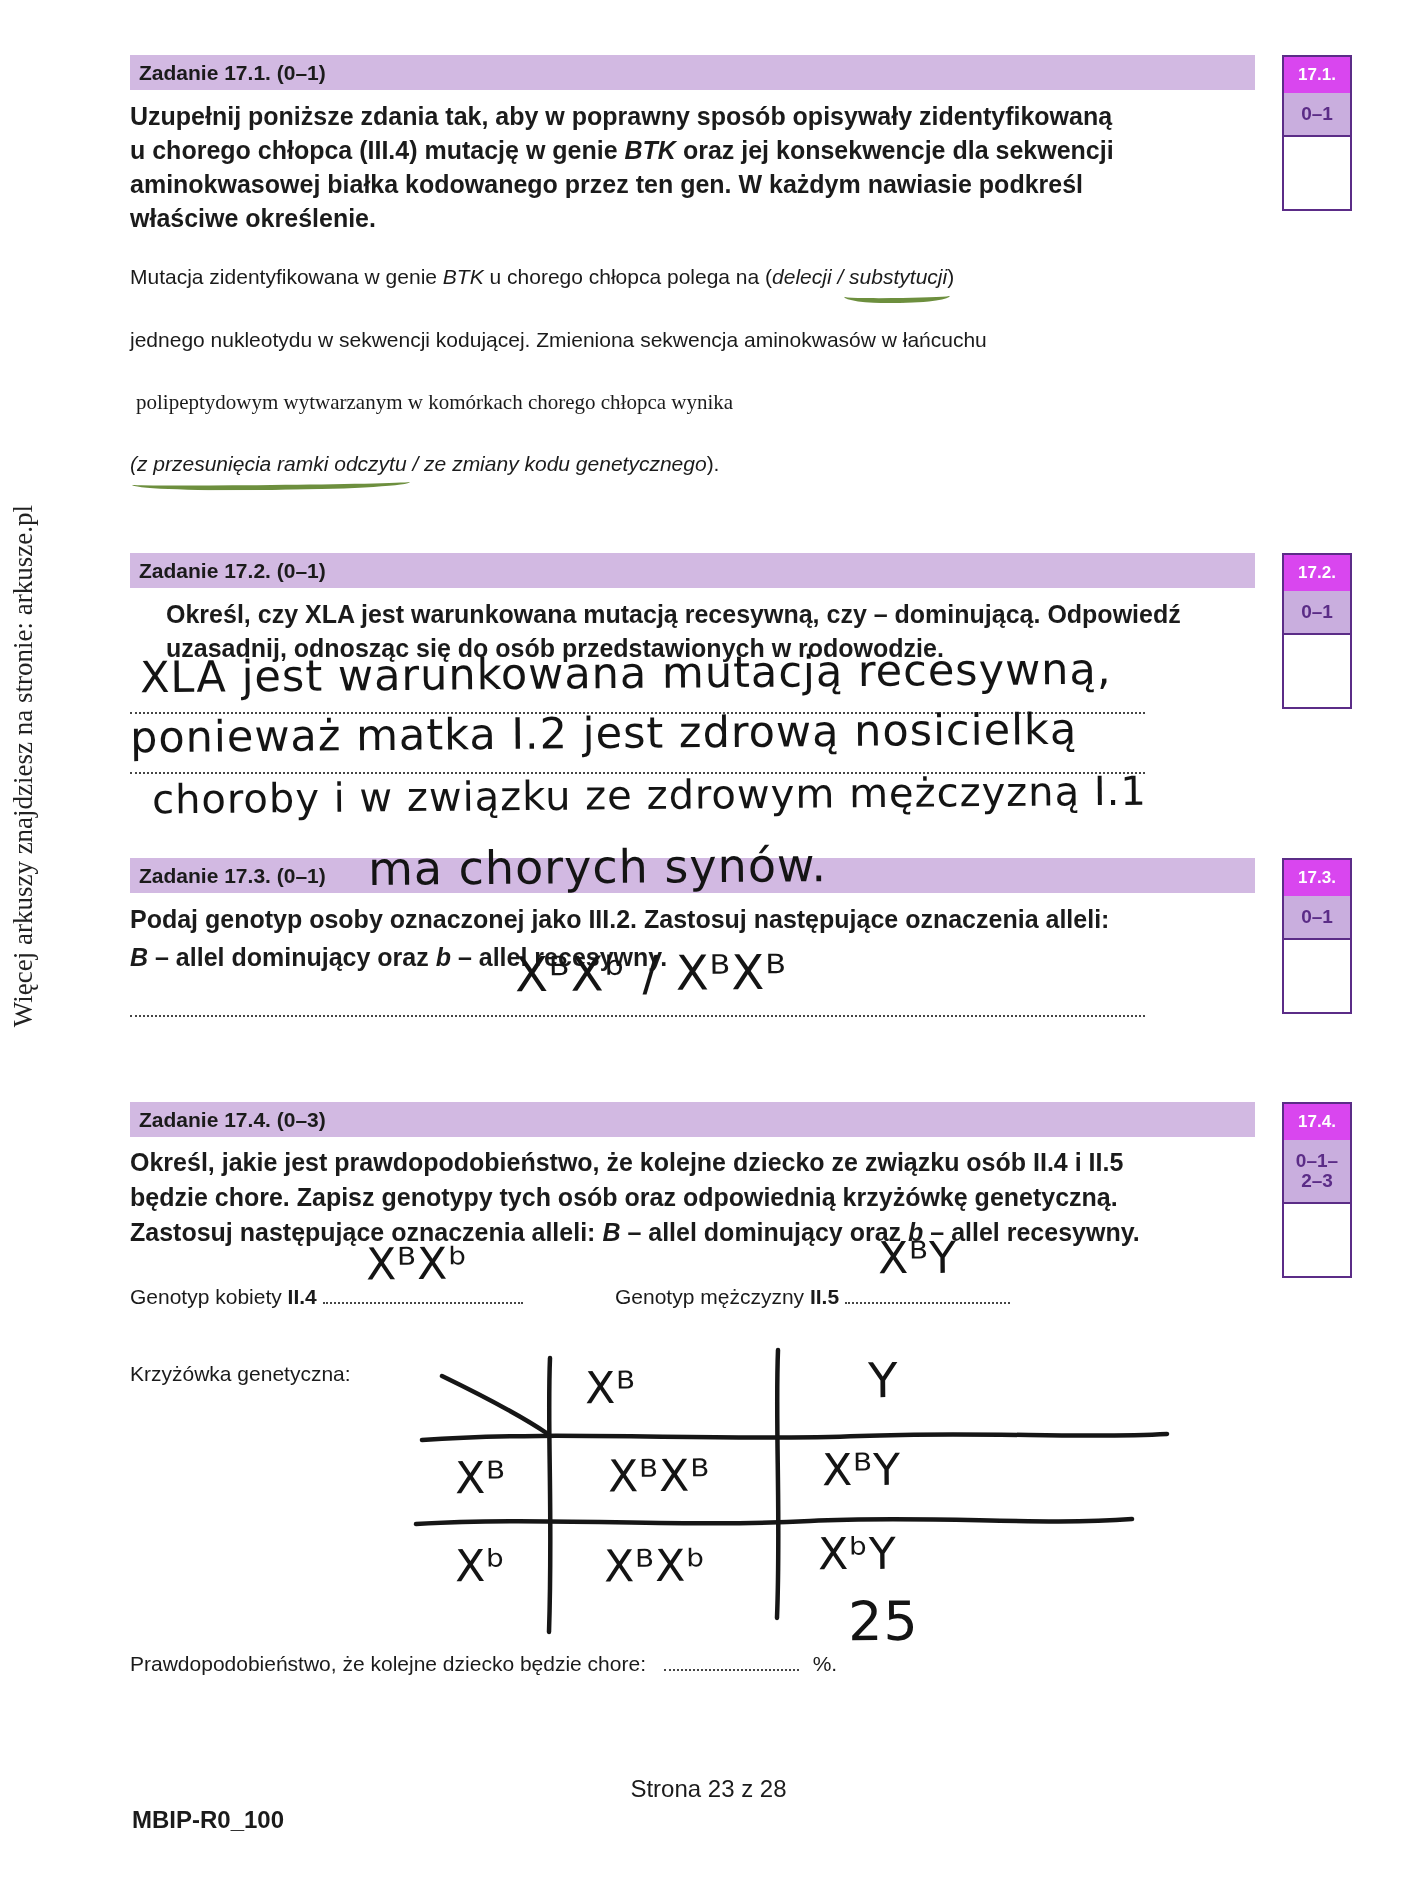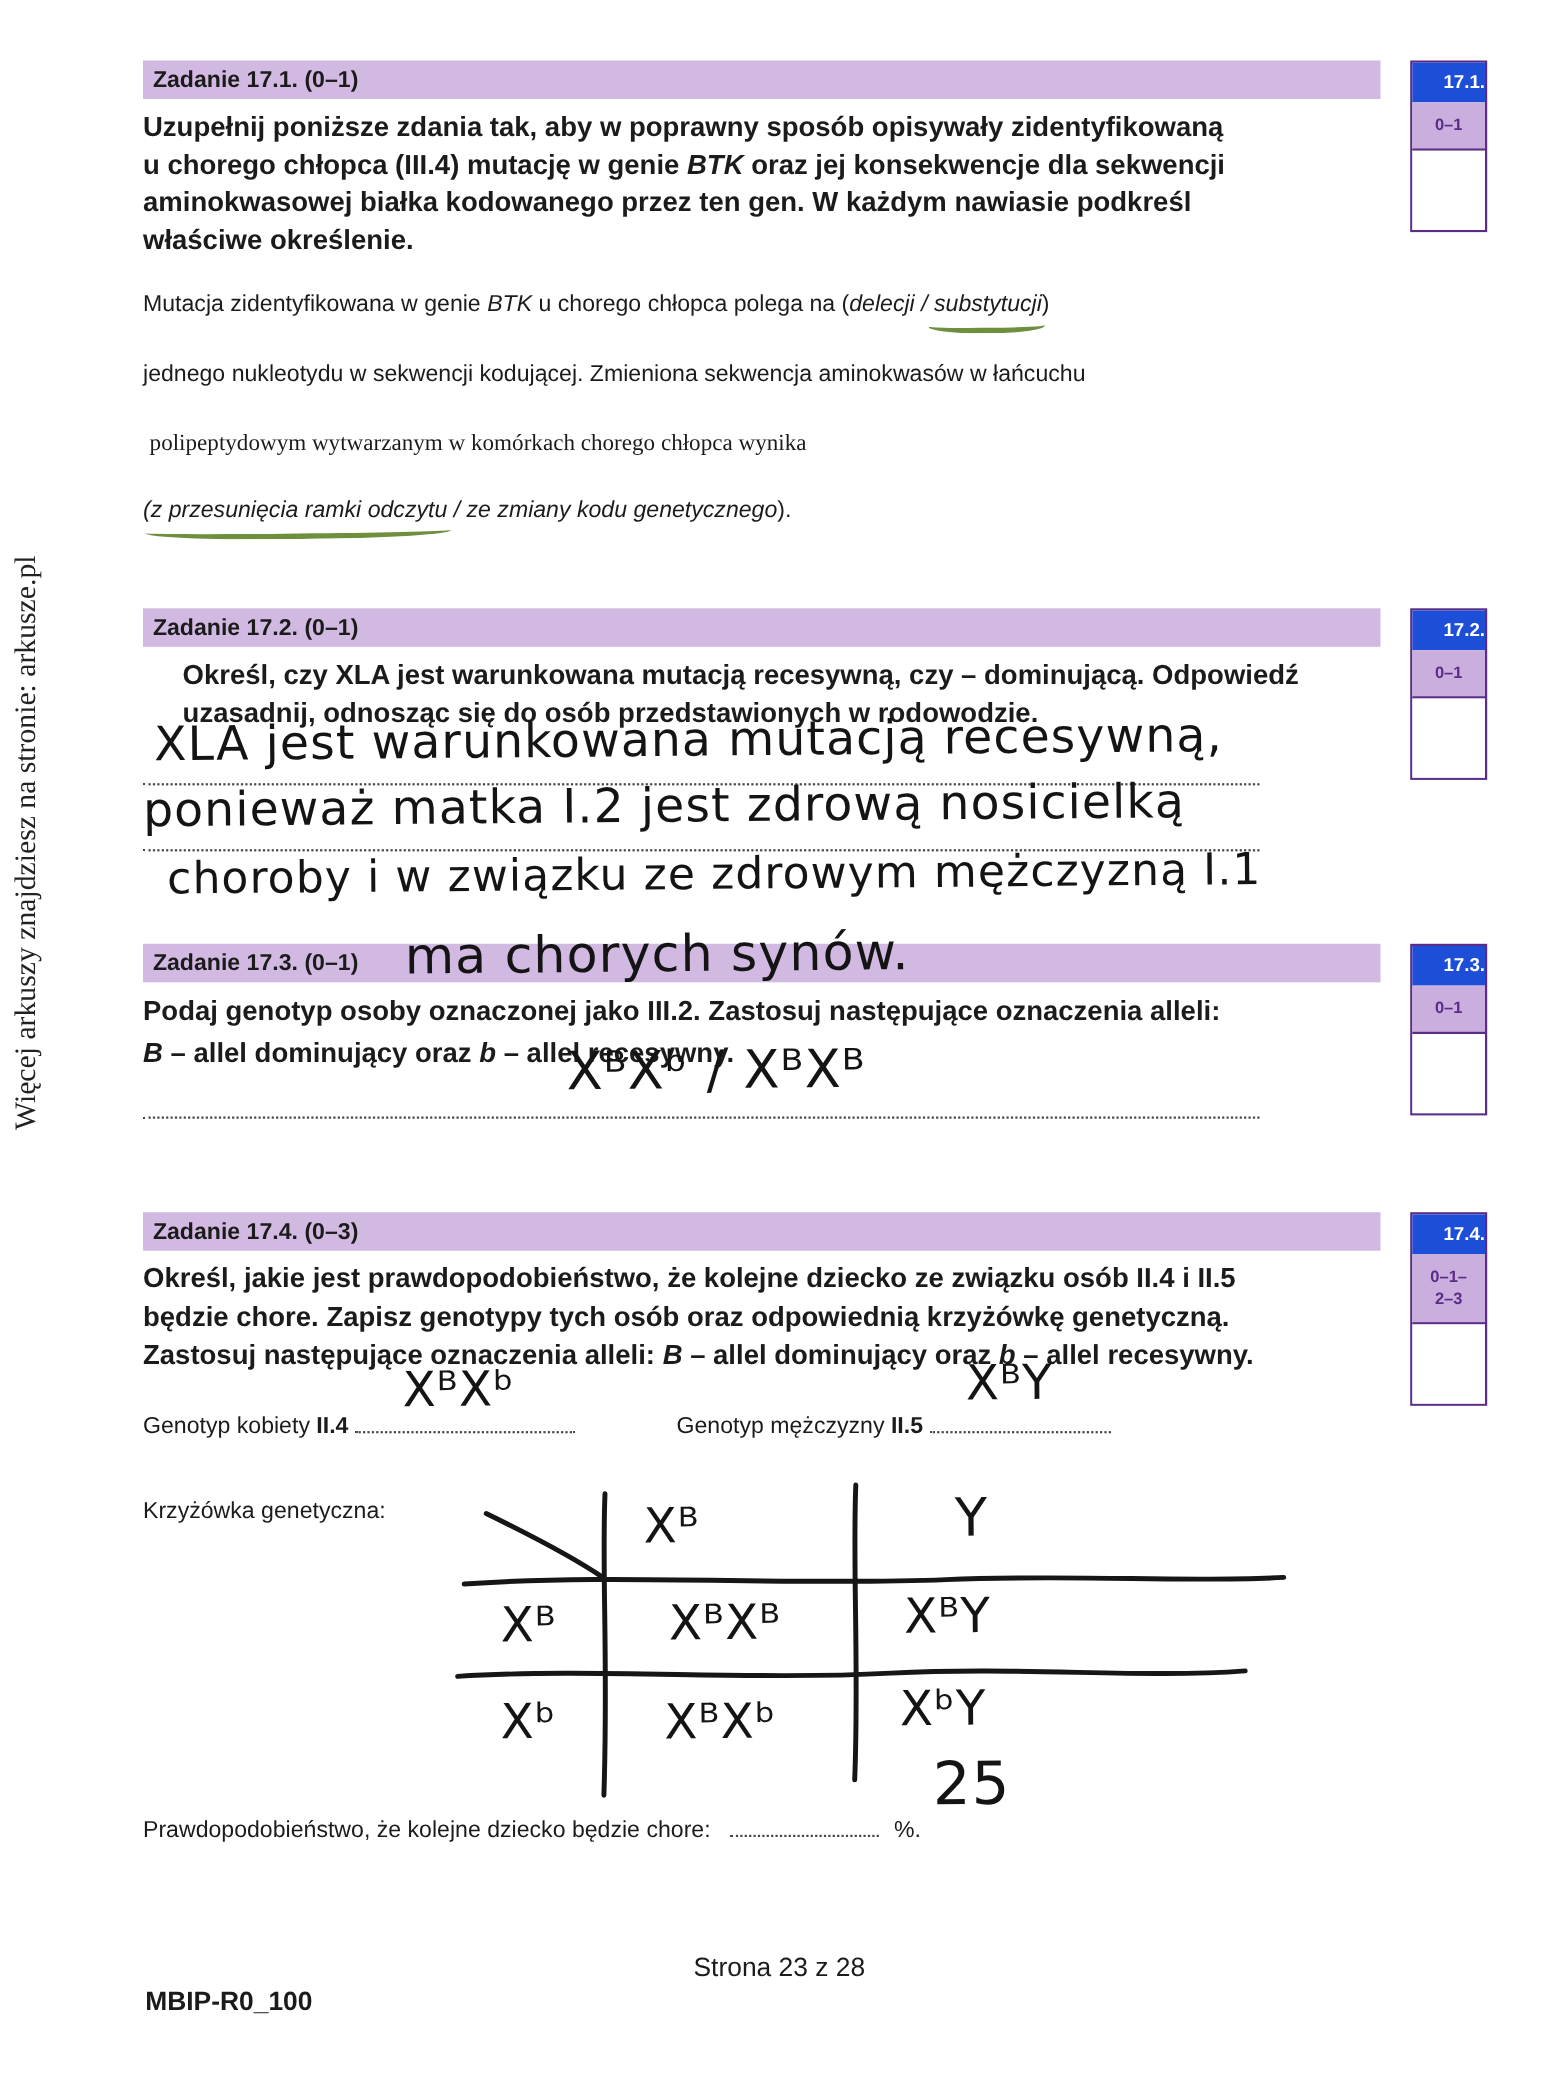--- a/index.html
+++ b/index.html
@@ -31,22 +31,22 @@
   
   .dotline{position:absolute;left:130px;height:0;border-bottom:2px dotted #454545;}
   .dotspan{display:inline-block;height:5px;border-bottom:2px dotted #454545;}
   
   .hw{
     position:absolute;font-family:"DejaVu Sans",sans-serif;color:#141414;
     white-space:nowrap;z-index:6;letter-spacing:1px;transform:rotate(-0.5deg);
   }
   
   .scorebox{position:absolute;left:1282px;width:66px;border:2px solid #5b2c87;background:#fff;z-index:4;}
-  .sb-head{background:#1d4ed8;color:#fff;font-weight:700;font-size:17px;text-align:right;padding:8px 0;}
-  .sb-pts{background:#c9aede;color:#5b2c87;font-weight:700;font-size:15px;text-align:center;
+  .sb-head{background:#d946ef;color:#fff;font-weight:700;font-size:17px;text-align:center;padding:8px 0;}
+  .sb-pts{background:#c9aede;color:#5b2c87;font-weight:700;font-size:19px;text-align:center;
           padding:11px 0;border-bottom:2px solid #5b2c87;line-height:20px;}
   .sb-empty{height:72px;background:#fff;}
   
   .sidebar{
     position:absolute;left:8px;top:505px;writing-mode:vertical-rl;transform:rotate(180deg);
     font-family:"Liberation Serif","DejaVu Serif",serif;font-size:27px;color:#222;white-space:nowrap;
   }
   
   .footer-page{position:absolute;left:0;right:0;top:1775px;text-align:center;font-size:24px;}
   .footer-code{position:absolute;left:132px;top:1806px;font-size:24px;font-weight:700;}

